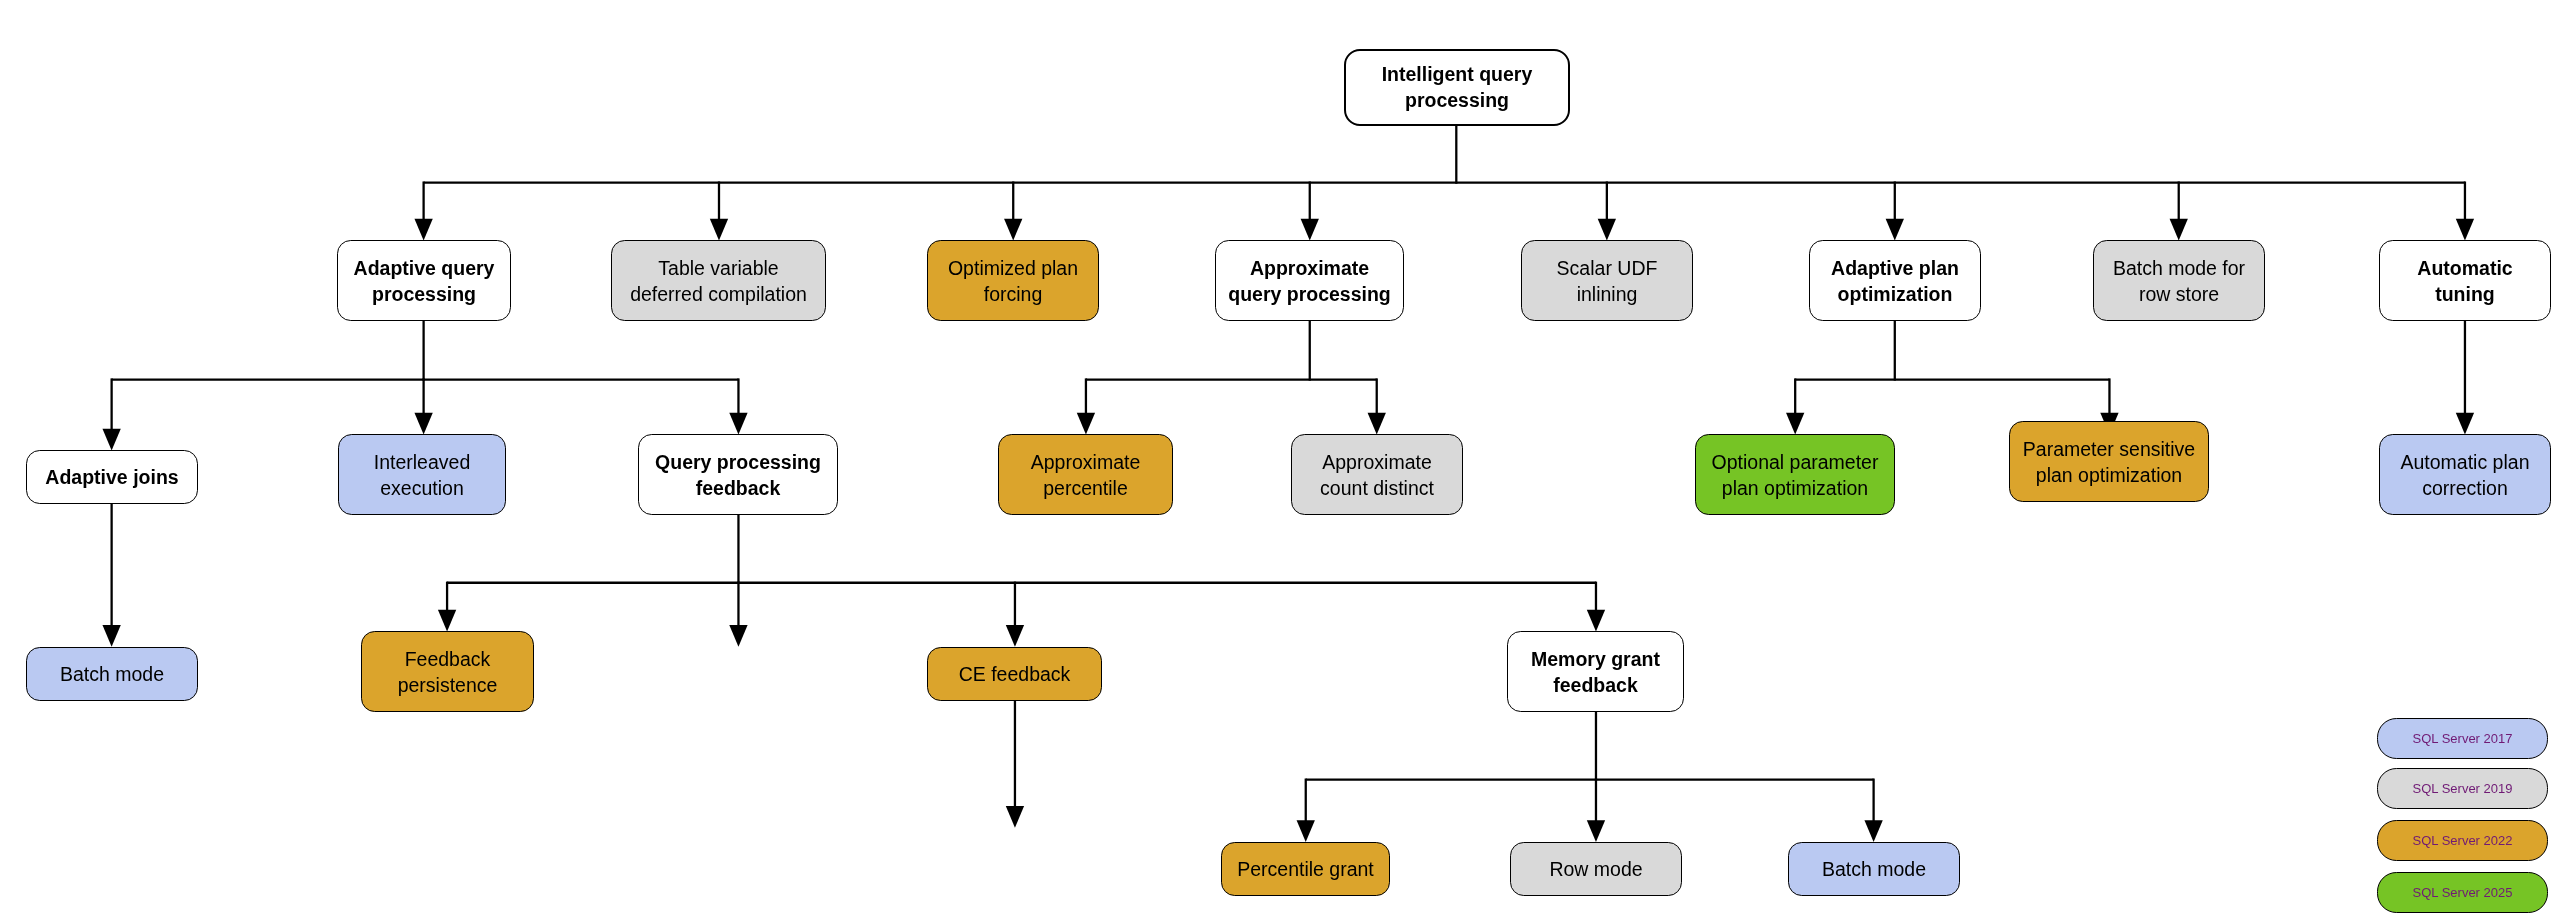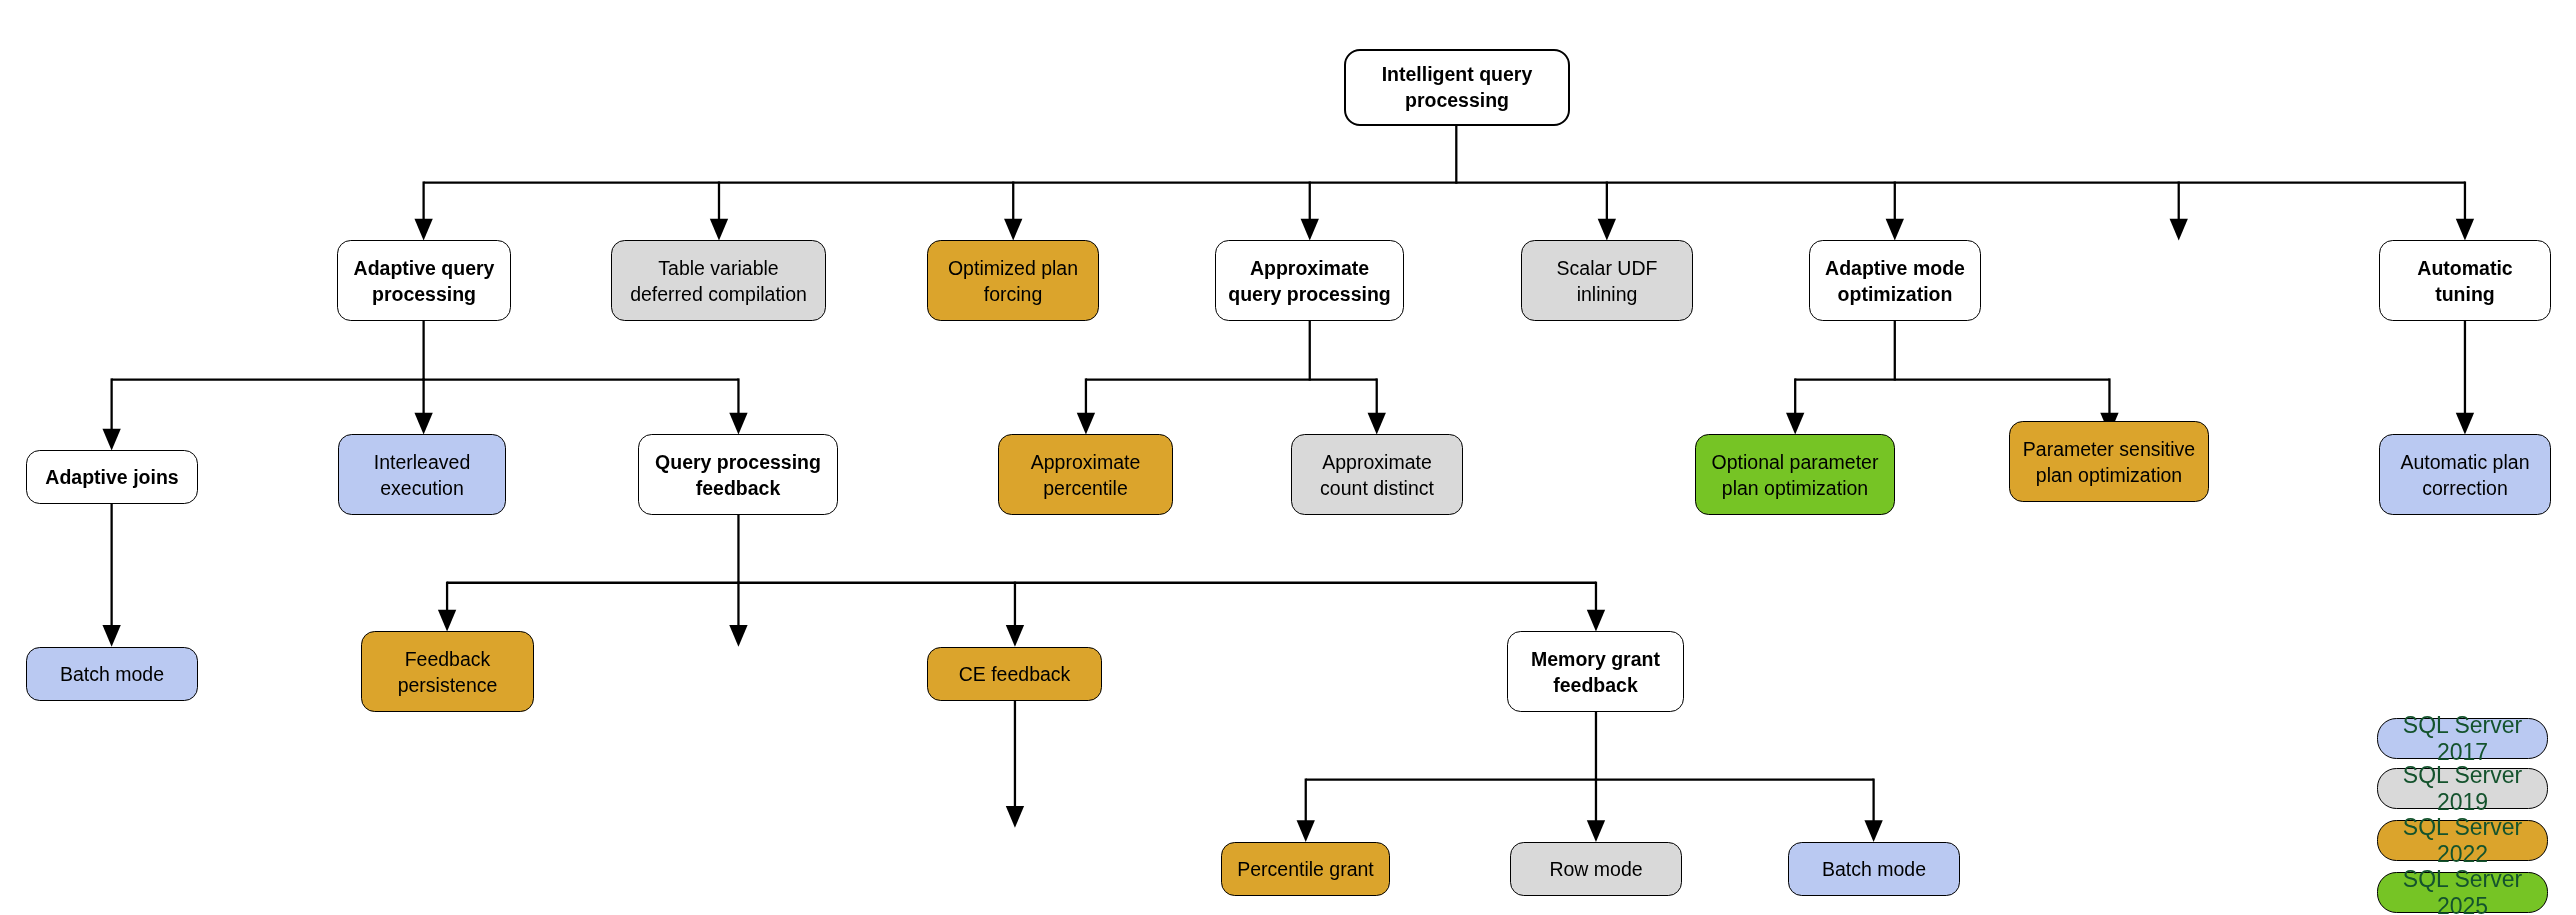--- a/index.html
+++ b/index.html
@@ -44,22 +44,22 @@
   .root { border-width: 2.3px; border-radius: 16px; }
   .legend-item {
     position: absolute;
     box-sizing: border-box;
     display: flex;
     align-items: center;
     justify-content: center;
     text-align: center;
     border: 1.7px solid var(--outline);
     border-radius: 19.5px;
-    font-size: 23px;
-    color: #14532d;
+    font-size: 13px;
+    color: #701a75;
   }
 </style>
 </head>
 <body>
 
 <div class="canvas">
 
   <svg class="connector-layer" viewBox="0 0 4500 1600" xmlns="http://www.w3.org/2000/svg">
 
     <line x1="2544" y1="175" x2="2544" y2="279"></line>
@@ -140,22 +140,24 @@
   <div class="node cat" style="left:337px;top:216px;width:174px;height:81px">Adaptive query
 processing</div>
   <div class="node v2019" style="left:611px;top:216px;width:215px;height:81px">Table variable
 deferred compilation</div>
   <div class="node v2022" style="left:927px;top:216px;width:172px;height:81px">Optimized plan
 forcing</div>
   <div class="node cat" style="left:1215px;top:216px;width:189px;height:81px">Approximate
 query processing</div>
   <div class="node v2019" style="left:1521px;top:216px;width:172px;height:81px">Scalar UDF
 inlining</div>
-  <div class="node cat" style="left:1809px;top:216px;width:172px;height:81px">Adaptive mode
+  <div class="node cat" style="left:1809px;top:216px;width:172px;height:81px">Adaptive plan
 optimization</div>
+  <div class="node v2019" style="left:2093px;top:216px;width:172px;height:81px">Batch mode for
+row store</div>
   <div class="node cat" style="left:2379px;top:216px;width:172px;height:81px">Automatic
 tuning</div>
 
   <div class="node cat" style="left:26px;top:426px;width:172px;height:54px">Adaptive joins</div>
   <div class="node v2017" style="left:338px;top:410px;width:168px;height:81px">Interleaved
 execution</div>
   <div class="node cat" style="left:638px;top:410px;width:200px;height:81px">Query processing
 feedback</div>
   <div class="node v2022" style="left:998px;top:410px;width:175px;height:81px">Approximate
 percentile</div>

